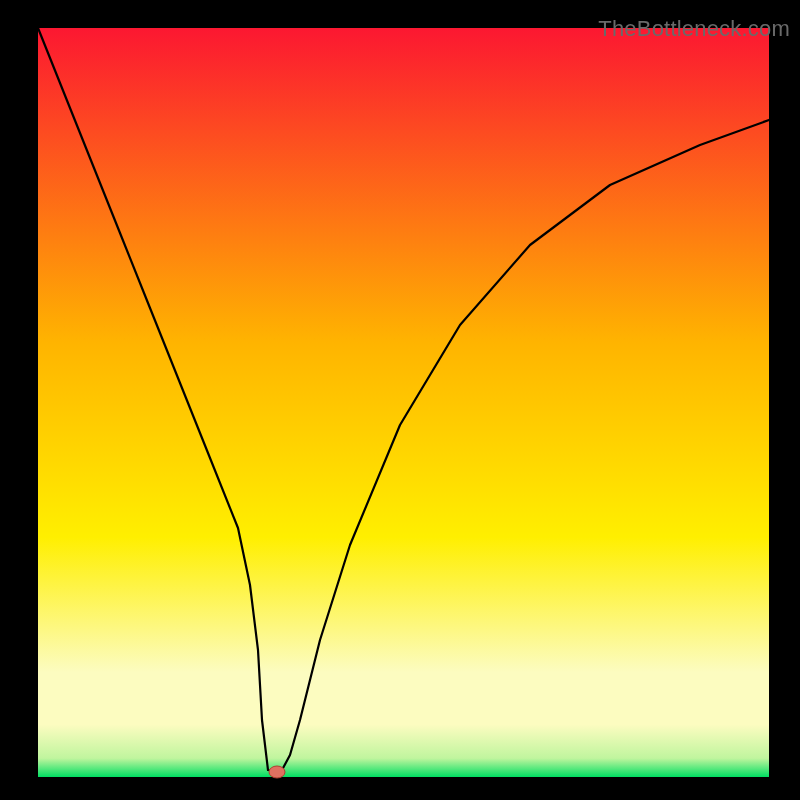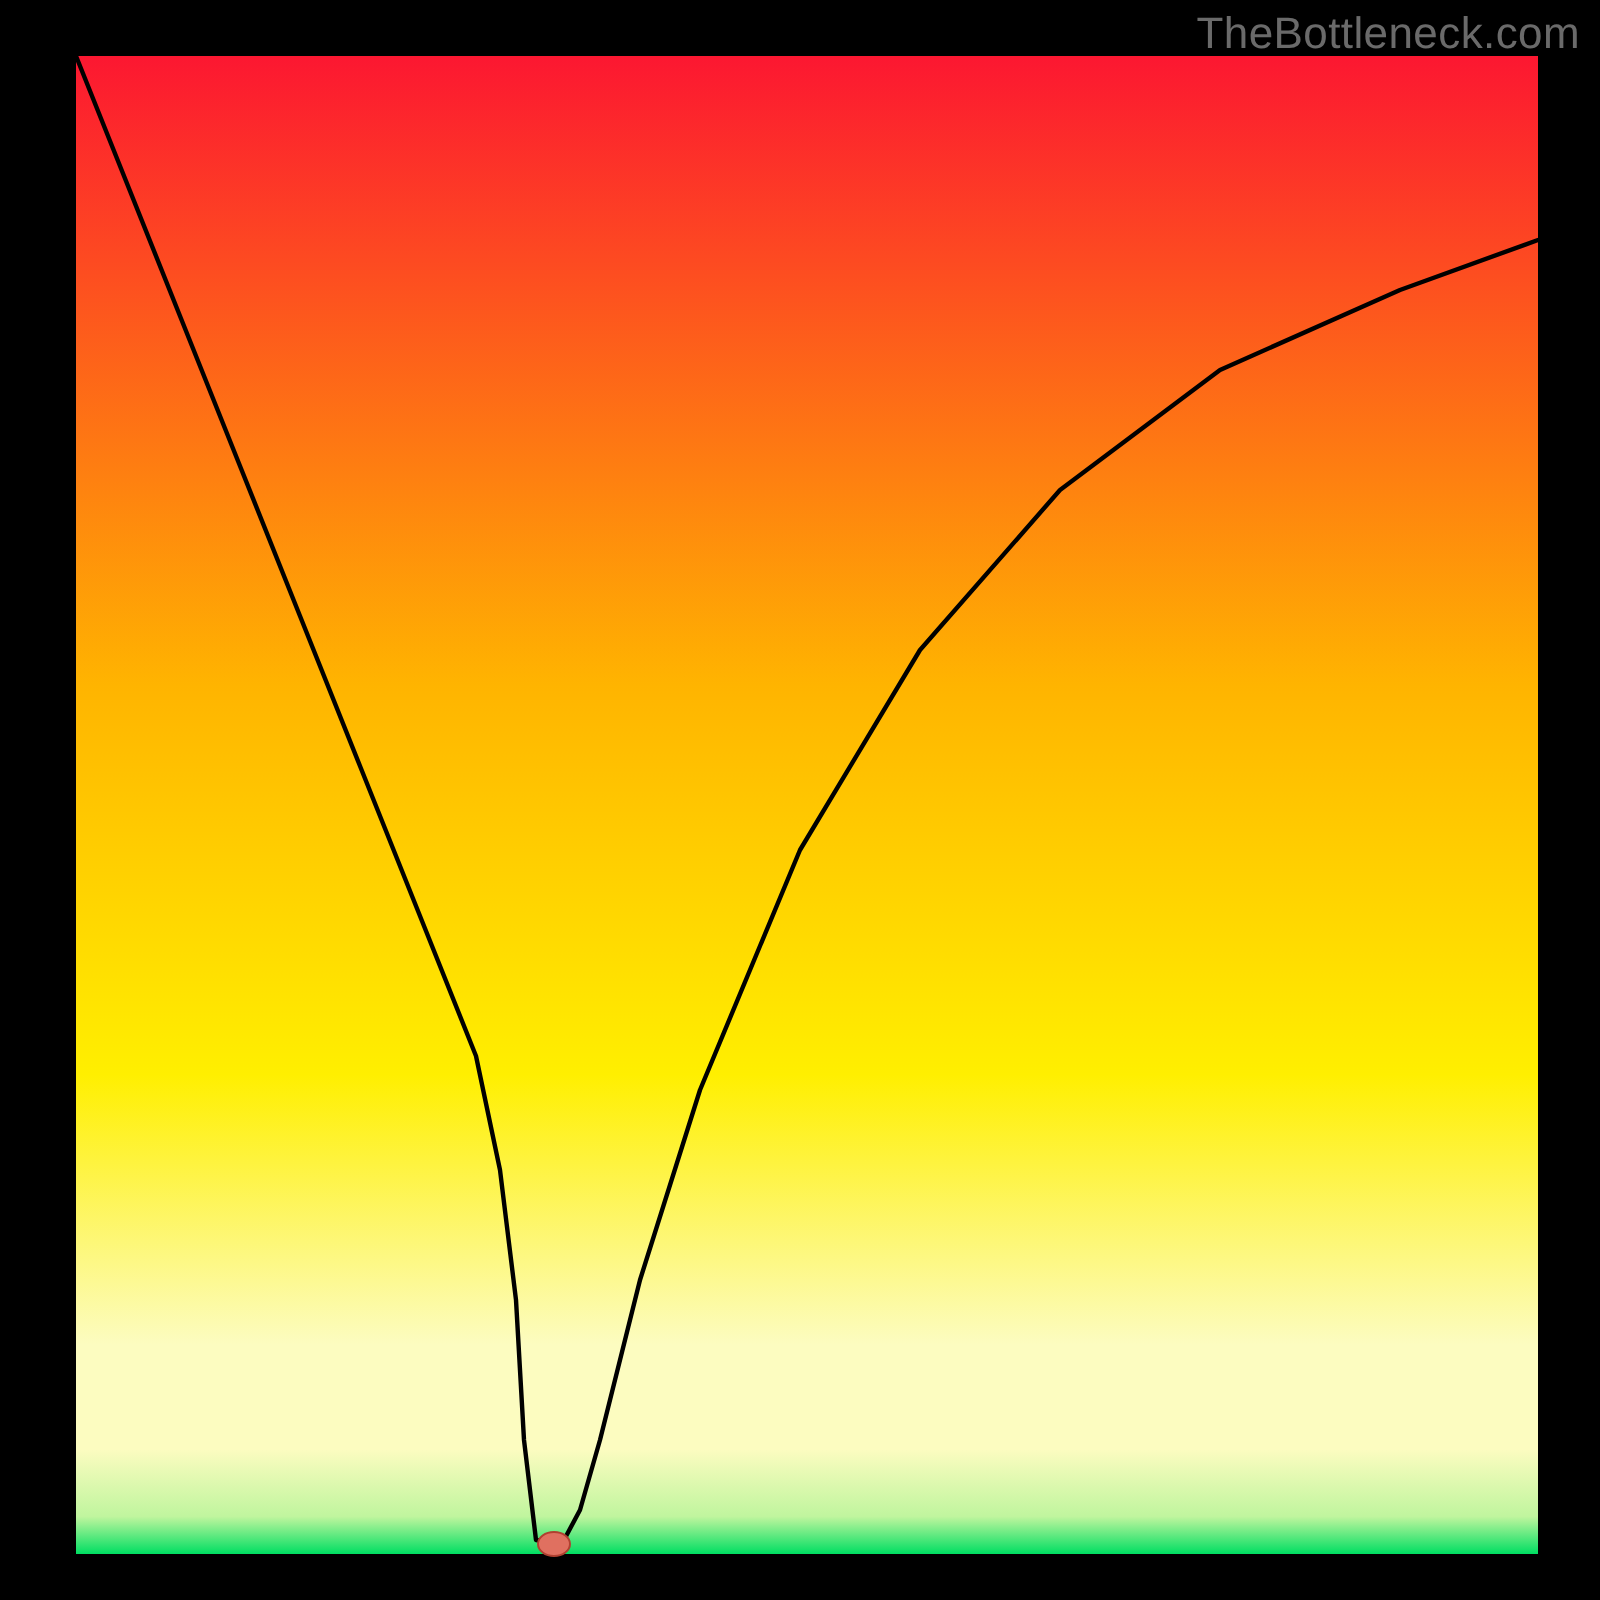--- a/index.html
+++ b/index.html
@@ -11,21 +11,21 @@
     overflow: hidden;
   }
   .wrap {
     position: relative;
     width: 800px;
     height: 800px;
     background: #000;
   }
   .watermark {
     position: absolute;
-    top: 4px;
+    top: 16px;
     right: 10px;
     font-family: Arial, Helvetica, sans-serif;
     font-size: 22px;
     color: #6a6a6a;
     letter-spacing: 0.2px;
     z-index: 5;
   }
   svg {
     position: absolute;
     top: 0;

